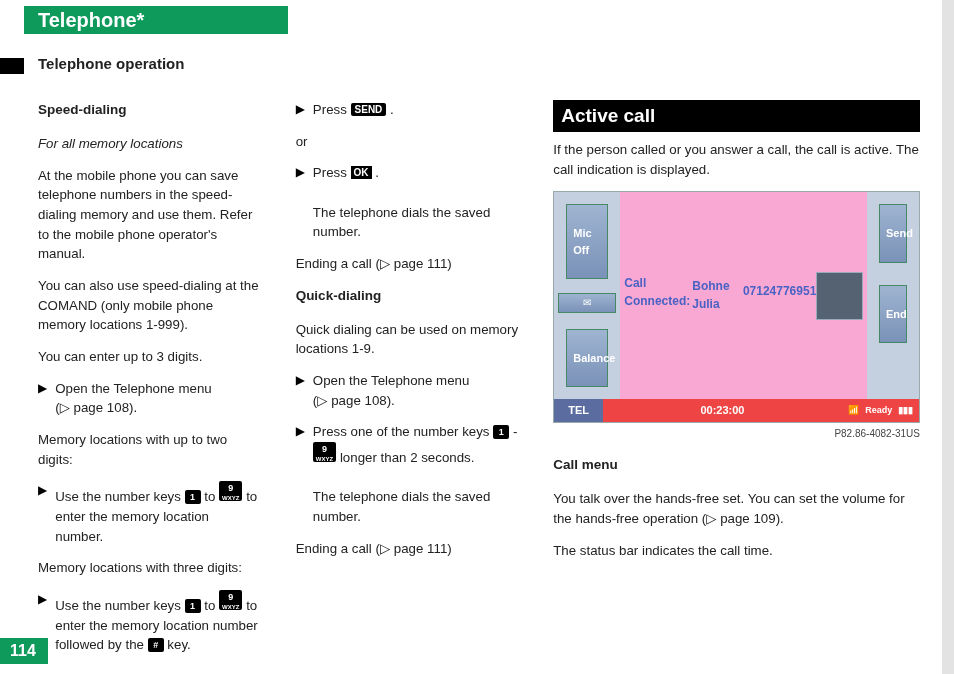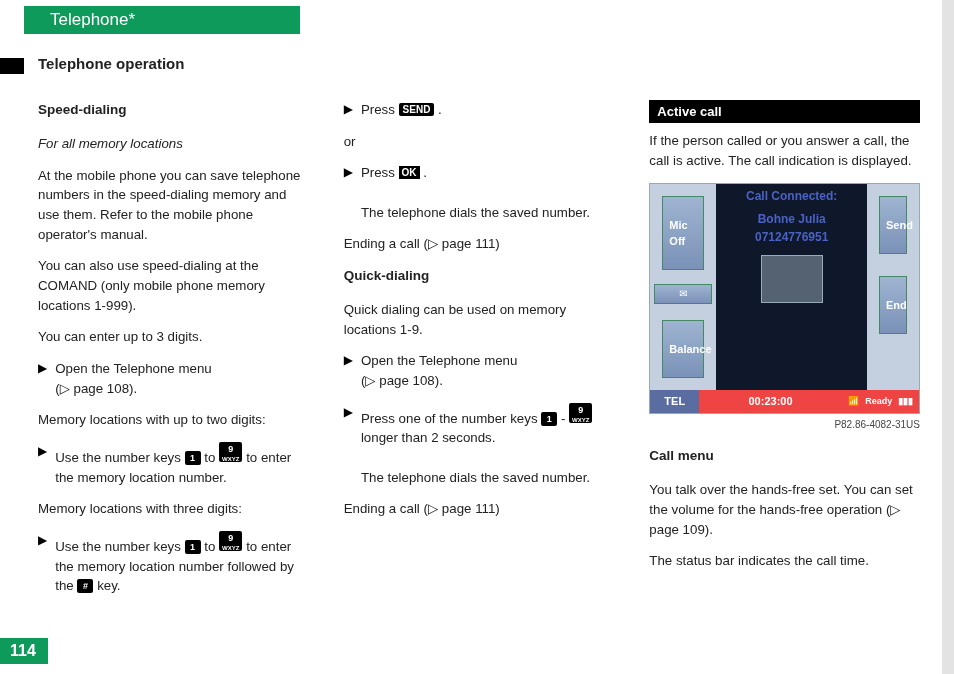--- a/index.html
+++ b/index.html
@@ -1,43 +1,43 @@
 <!DOCTYPE html>
 <html><head>
 <meta charset="utf-8">
 <style>
   html,body{margin:0;padding:0;background:#fff;font-family:Arial,Helvetica,sans-serif;color:#222}
   .page{position:relative;width:954px;height:674px;box-sizing:border-box}
   .edgebar{position:absolute;right:0;top:0;bottom:0;width:12px;background:#e3e3e3}
   .greenbar{position:absolute;left:24px;top:6px;height:28px;width:250px;background:#0e9a5b;
-            color:#fff;font-weight:normal;font-size:17px;line-height:28px;padding-left:26px}
+            color:#fff;font-weight:bold;font-size:20px;line-height:28px;padding-left:14px}
   .blackstub{position:absolute;left:0;top:58px;width:24px;height:16px;background:#000}
   .section-title{position:absolute;left:38px;top:55px;font-size:15px;font-weight:bold}
   .cols{position:absolute;left:38px;right:34px;top:100px;bottom:58px;display:flex;gap:35px;font-size:13.3px;line-height:1.48}
   .col{flex:1}
   h3{font-size:13.5px;font-weight:bold;margin:0 0 14px 0}
   h4{font-size:13.3px;font-style:italic;font-weight:normal;margin:0 0 12px 0}
   p{margin:0 0 12px 0}
   .step{display:flex;gap:8px;margin:0 0 12px 0}
   .tri{font-size:12px;line-height:1.6;color:#000}
   .ref{font-family:inherit}
   .keycap{display:inline-block;background:#000;color:#fff;font-size:10px;font-weight:bold;line-height:13px;     padding:0 4px;border-radius:2px;vertical-align:1px}
   .keycap.num small{display:block;font-size:6px;line-height:6px;text-align:center;padding:0 1px}
   .keycap.num{padding:1px 2px 0;font-size:9px;text-align:center;min-width:12px}
   .keycap.ok{border-radius:0;padding:0 3px}
-  .headbar{background:#000;color:#fff;font-weight:bold;font-size:13px;padding:2px 8px;margin:0 0 8px 0}
+  .headbar{background:#000;color:#fff;font-weight:bold;font-size:19px;padding:2px 8px;margin:0 0 8px 0}
   .pagenum{position:absolute;left:0;bottom:10px;background:#0e9a5b;color:#fff;font-weight:bold;     font-size:16px;padding:4px 12px 4px 10px}
   
   .shot{border:1px solid #9aa;margin:6px 0 2px;font-family:Arial;font-size:11px}
   .shot-row{display:flex;align-items:stretch}
   .btn3d{background:linear-gradient(#9fb4d1,#7a92b8);color:#fff;font-weight:bold;font-size:11px;
          padding:20px 6px;margin:10px;border:1px solid #486;}
   .leftcol{width:62px;display:flex;flex-direction:column;gap:2px;background:#c4cfe0;padding:2px}
   .rightcol{width:48px;display:flex;flex-direction:column;gap:2px;background:#c4cfe0;padding:2px}
-  .midcol{flex:1;background:#0f172a;display:flex;flex-direction:column;align-items:center;justify-content:flex-start;padding:4px}
+  .midcol{flex:1;background:#f9a8d4;display:flex;align-items:center;justify-content:flex-start;padding:4px}
   .midtitle{color:#4a62c4;font-weight:bold;font-size:12px;margin-bottom:6px}
   .midname{color:#4a62c4;font-weight:bold;font-size:12px}
   .midnum{color:#4a62c4;font-weight:bold;font-size:12px;margin-bottom:8px}
   .photo{width:60px;height:46px;background:#556272;border:1px solid #9ab}
   .tabrow{display:flex;background:#ef4444;color:#fff;font-size:11px;font-weight:bold}
   .tabTEL{background:#5b6ca0;padding:3px 14px}
   .tabtime{flex:1;text-align:center;padding:3px 0}
   .tabicons{padding:3px 6px;font-size:9px;display:flex;gap:6px;align-items:center}
   .caption{text-align:right;font-size:10px;color:#444;margin:4px 0 14px}
   .iconbtn{background:linear-gradient(#9fb4d1,#7a92b8);border:1px solid #486;margin:2px;height:18px;display:flex;align-items:center;justify-content:center;color:#fff;font-size:10px}

